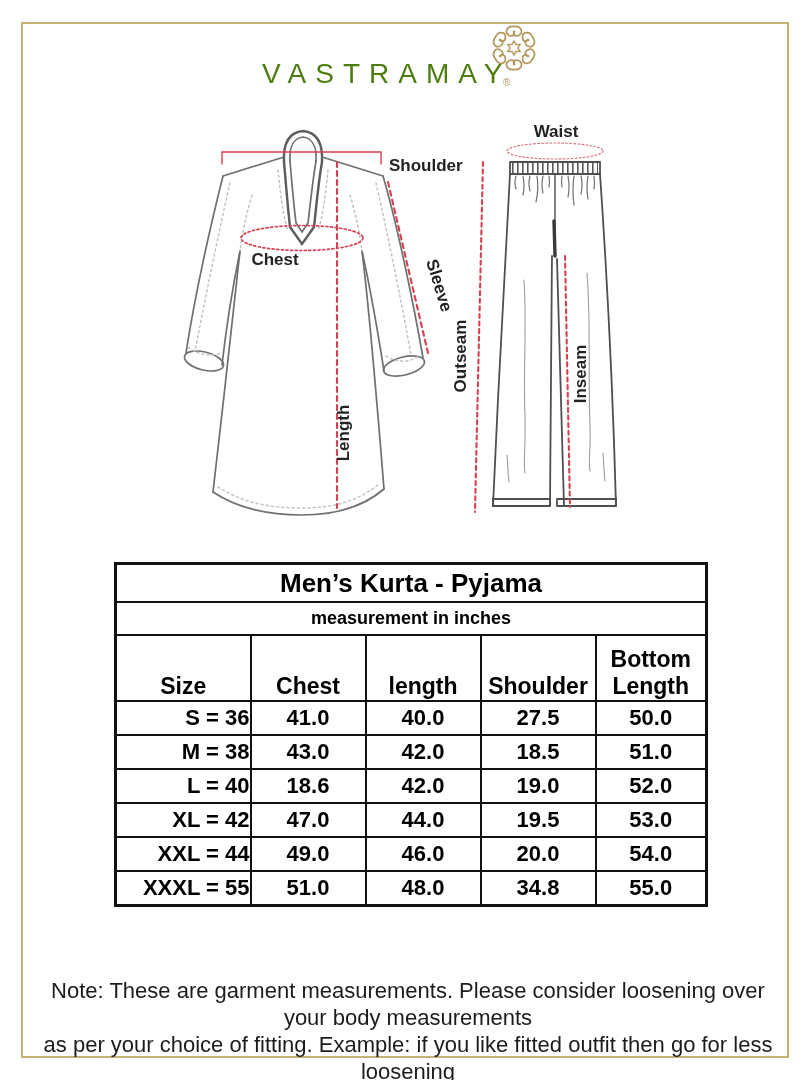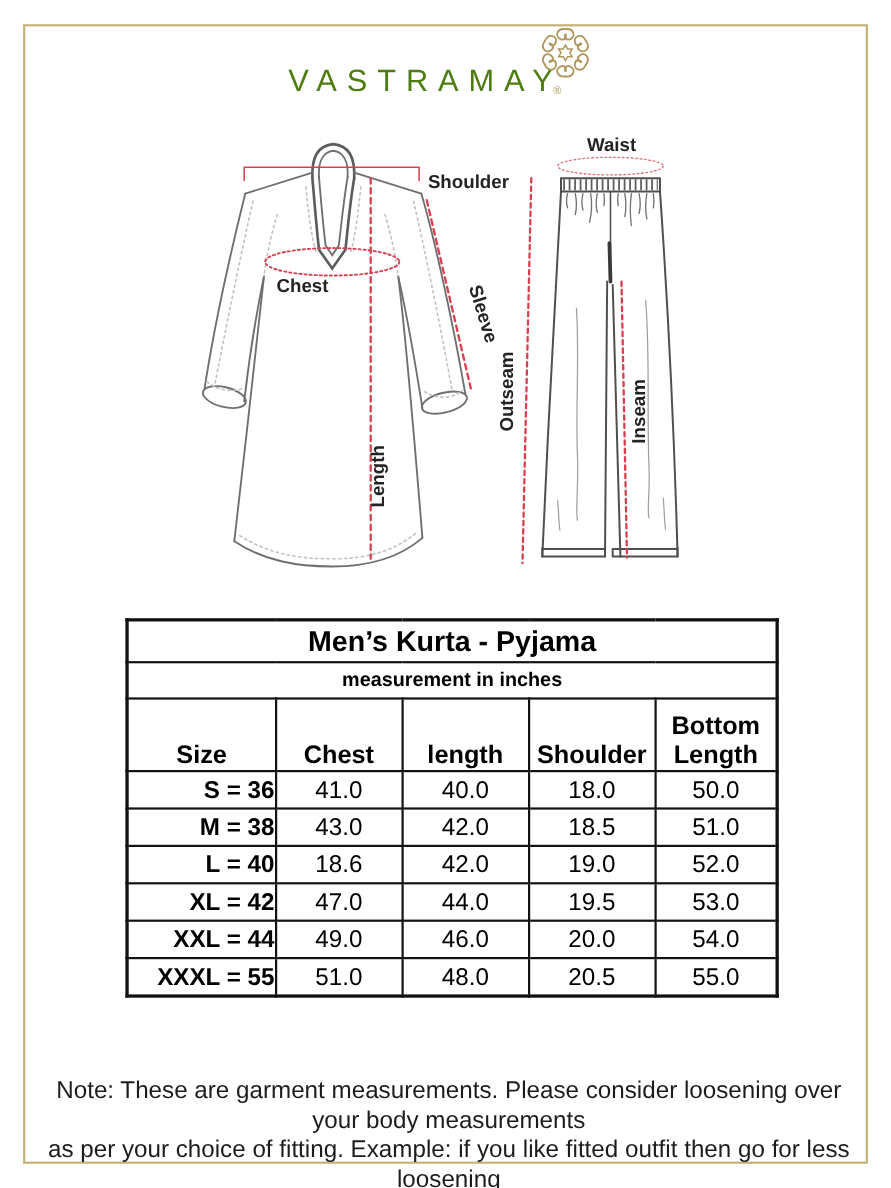--- a/index.html
+++ b/index.html
@@ -29,21 +29,21 @@
   .chart-wrap{position:absolute;left:114px;top:562px;width:591px;}
   table.size-chart{
     border-collapse:collapse;width:591px;table-layout:fixed;
     font-family:"Liberation Sans", sans-serif;color:#000;
   }
   table.size-chart td{border:2px solid #121212;padding:0;}
   table.size-chart{border:3px solid #121212;}
   td.t-title{height:36px;text-align:center;font-size:26px;font-weight:700;}
   td.t-sub{height:31px;text-align:center;font-size:18px;font-weight:700;}
   td.t-head{height:64px;text-align:center;font-size:23px;font-weight:700;vertical-align:bottom;padding-bottom:5px;line-height:1.18;}
-  td.t-cell{height:32px;text-align:center;font-size:22px;font-weight:400;}
+  td.t-cell{height:32px;text-align:center;font-size:22px;font-weight:700;}
   td.t-size{height:32px;text-align:right;padding-left:5px;font-size:22px;font-weight:700;}
   
   .note{
     position:absolute;left:38px;top:977px;width:740px;
     text-align:center;font-size:22px;line-height:27px;color:#1c1c1c;font-weight:400;
   }
 </style>
 </head>
 <body>
 
@@ -178,21 +178,21 @@
           <td class="t-head">Size</td>
           <td class="t-head">Chest</td>
           <td class="t-head">length</td>
           <td class="t-head">Shoulder</td>
           <td class="t-head">Bottom Length</td>
         </tr>
         <tr>
           <td class="t-size">S = 36</td>
           <td class="t-cell">41.0</td>
           <td class="t-cell">40.0</td>
-          <td class="t-cell">18.0</td>
+          <td class="t-cell">27.5</td>
           <td class="t-cell">50.0</td>
         </tr>
         <tr>
           <td class="t-size">M = 38</td>
           <td class="t-cell">43.0</td>
           <td class="t-cell">42.0</td>
           <td class="t-cell">18.5</td>
           <td class="t-cell">51.0</td>
         </tr>
         <tr>
@@ -213,21 +213,21 @@
           <td class="t-size">XXL = 44</td>
           <td class="t-cell">49.0</td>
           <td class="t-cell">46.0</td>
           <td class="t-cell">20.0</td>
           <td class="t-cell">54.0</td>
         </tr>
         <tr>
           <td class="t-size">XXXL = 55</td>
           <td class="t-cell">51.0</td>
           <td class="t-cell">48.0</td>
-          <td class="t-cell">20.5</td>
+          <td class="t-cell">34.8</td>
           <td class="t-cell">55.0</td>
         </tr>
       </tbody>
     </table>
   </div>
 
   <div class="note">
     <div>Note: These are garment measurements. Please consider loosening over your body measurements</div>
     <div>as per your choice of fitting. Example: if you like fitted outfit then go for less loosening</div>
   </div>

